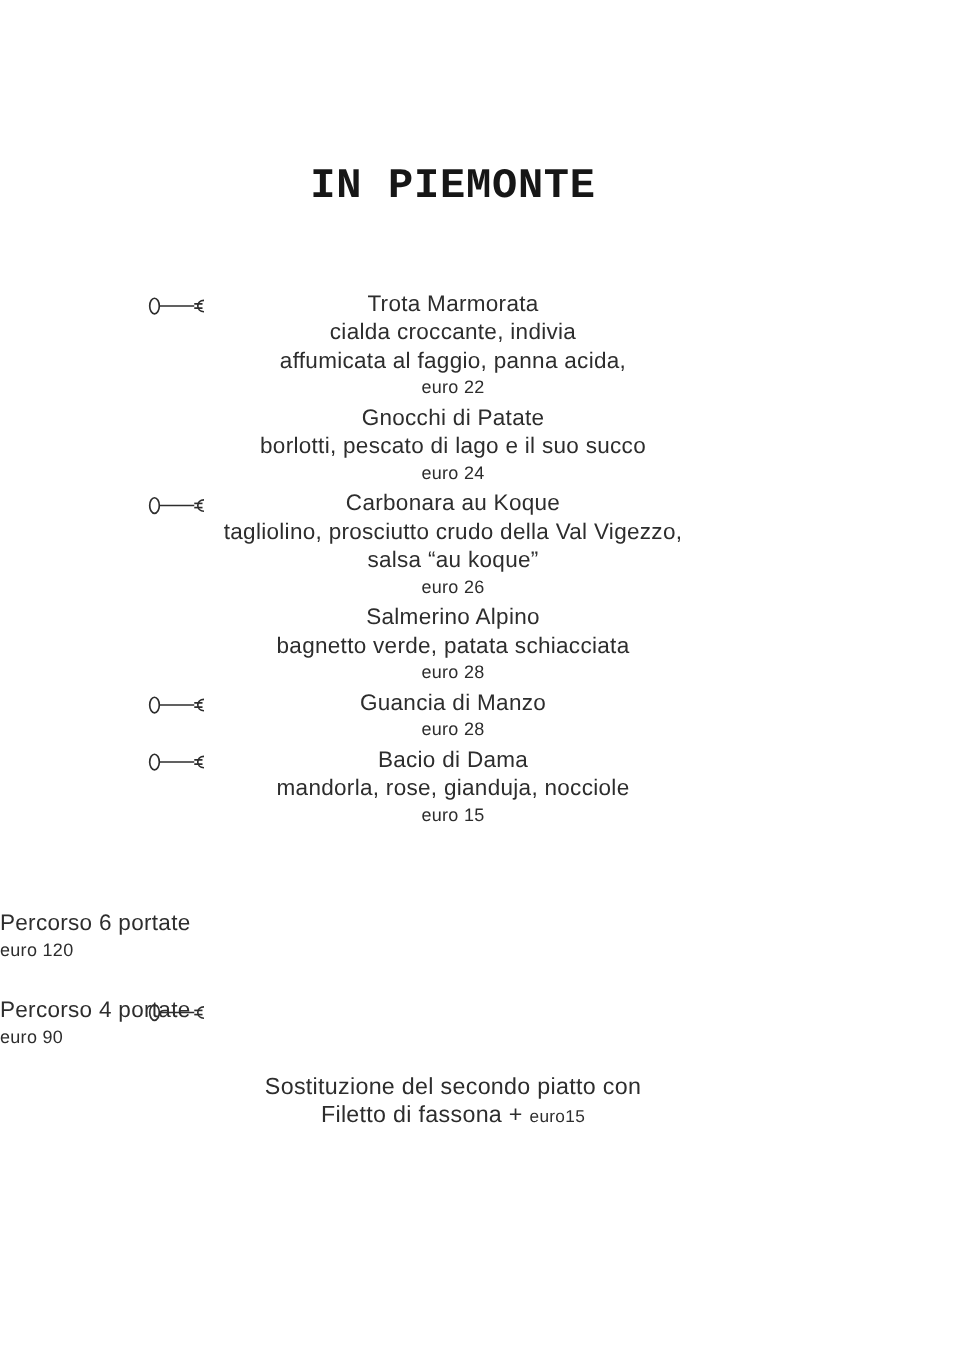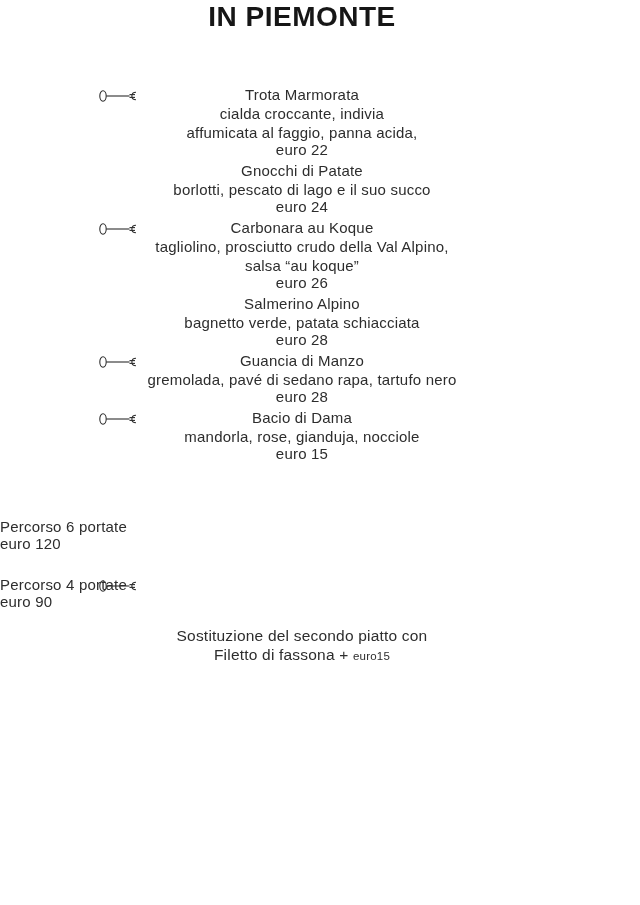--- a/index.html
+++ b/index.html
@@ -15,42 +15,44 @@
     overflow: hidden;
     font-family: "Liberation Sans", sans-serif;
     color: #2d2d2d;
   }
   
   .menu {
     padding-right: 36px;
   }
   .title {
     margin: 0;
+    padding-top: 108px;
     line-height: 34px;
     text-align: center;
     font-size: 28px;
     font-weight: bold;
     letter-spacing: 0.5px;
     color: #161616;
+    font-family: Liberation Mono, monospace;
   }
   .items {
     margin-top: 51px;
   }
   .item {
     position: relative;
     text-align: center;
     margin-bottom: 3px;
   }
   .dish-name, .dish-desc {
     font-size: 15px;
     line-height: 19px;
     letter-spacing: 0.2px;
   }
   .price {
-    font-size: 15px;
+    font-size: 12px;
     line-height: 16px;
     letter-spacing: 0.2px;
   }
   .skewer {
     position: absolute;
     left: 98px;
     top: 4px;
   }
   .tasting {
     margin-top: 55px;
@@ -107,42 +109,41 @@
   <div class="item">
   <svg class="skewer" width="40" height="14" viewBox="0 0 40 14">
     <ellipse cx="5" cy="7" rx="3.2" ry="5.2" fill="none" stroke="#2d2d2d" stroke-width="1.1"></ellipse>
     <line x1="8.4" y1="7" x2="31.5" y2="7" stroke="#2d2d2d" stroke-width="1.1"></line>
     <path d="M 38 3.2 C 32.5 3.2 32.5 10.8 38 10.8" fill="none" stroke="#2d2d2d" stroke-width="1.1"></path>
     <line x1="31.5" y1="5.6" x2="37" y2="5.6" stroke="#2d2d2d" stroke-width="1.1"></line>
     <line x1="31.5" y1="8.4" x2="37" y2="8.4" stroke="#2d2d2d" stroke-width="1.1"></line>
   </svg>
 
     <div class="dish-name">Carbonara au Koque</div>
-    <div class="dish-desc">tagliolino, prosciutto crudo della Val Alpino,</div>
+    <div class="dish-desc">tagliolino, prosciutto crudo della Val Vigezzo,</div>
           <div class="dish-desc">salsa “au koque”</div>
           <div class="price">euro 26</div>
   </div>
 
   <div class="item">
     <div class="dish-name">Salmerino Alpino</div>
     <div class="dish-desc">bagnetto verde, patata schiacciata</div>
           <div class="price">euro 28</div>
   </div>
 
   <div class="item">
   <svg class="skewer" width="40" height="14" viewBox="0 0 40 14">
     <ellipse cx="5" cy="7" rx="3.2" ry="5.2" fill="none" stroke="#2d2d2d" stroke-width="1.1"></ellipse>
     <line x1="8.4" y1="7" x2="31.5" y2="7" stroke="#2d2d2d" stroke-width="1.1"></line>
     <path d="M 38 3.2 C 32.5 3.2 32.5 10.8 38 10.8" fill="none" stroke="#2d2d2d" stroke-width="1.1"></path>
     <line x1="31.5" y1="5.6" x2="37" y2="5.6" stroke="#2d2d2d" stroke-width="1.1"></line>
     <line x1="31.5" y1="8.4" x2="37" y2="8.4" stroke="#2d2d2d" stroke-width="1.1"></line>
   </svg>
 
     <div class="dish-name">Guancia di Manzo</div>
-    <div class="dish-desc">gremolada, pavé di sedano rapa, tartufo nero</div>
           <div class="price">euro 28</div>
   </div>
 
   <div class="item">
   <svg class="skewer" width="40" height="14" viewBox="0 0 40 14">
     <ellipse cx="5" cy="7" rx="3.2" ry="5.2" fill="none" stroke="#2d2d2d" stroke-width="1.1"></ellipse>
     <line x1="8.4" y1="7" x2="31.5" y2="7" stroke="#2d2d2d" stroke-width="1.1"></line>
     <path d="M 38 3.2 C 32.5 3.2 32.5 10.8 38 10.8" fill="none" stroke="#2d2d2d" stroke-width="1.1"></path>
     <line x1="31.5" y1="5.6" x2="37" y2="5.6" stroke="#2d2d2d" stroke-width="1.1"></line>
     <line x1="31.5" y1="8.4" x2="37" y2="8.4" stroke="#2d2d2d" stroke-width="1.1"></line>

